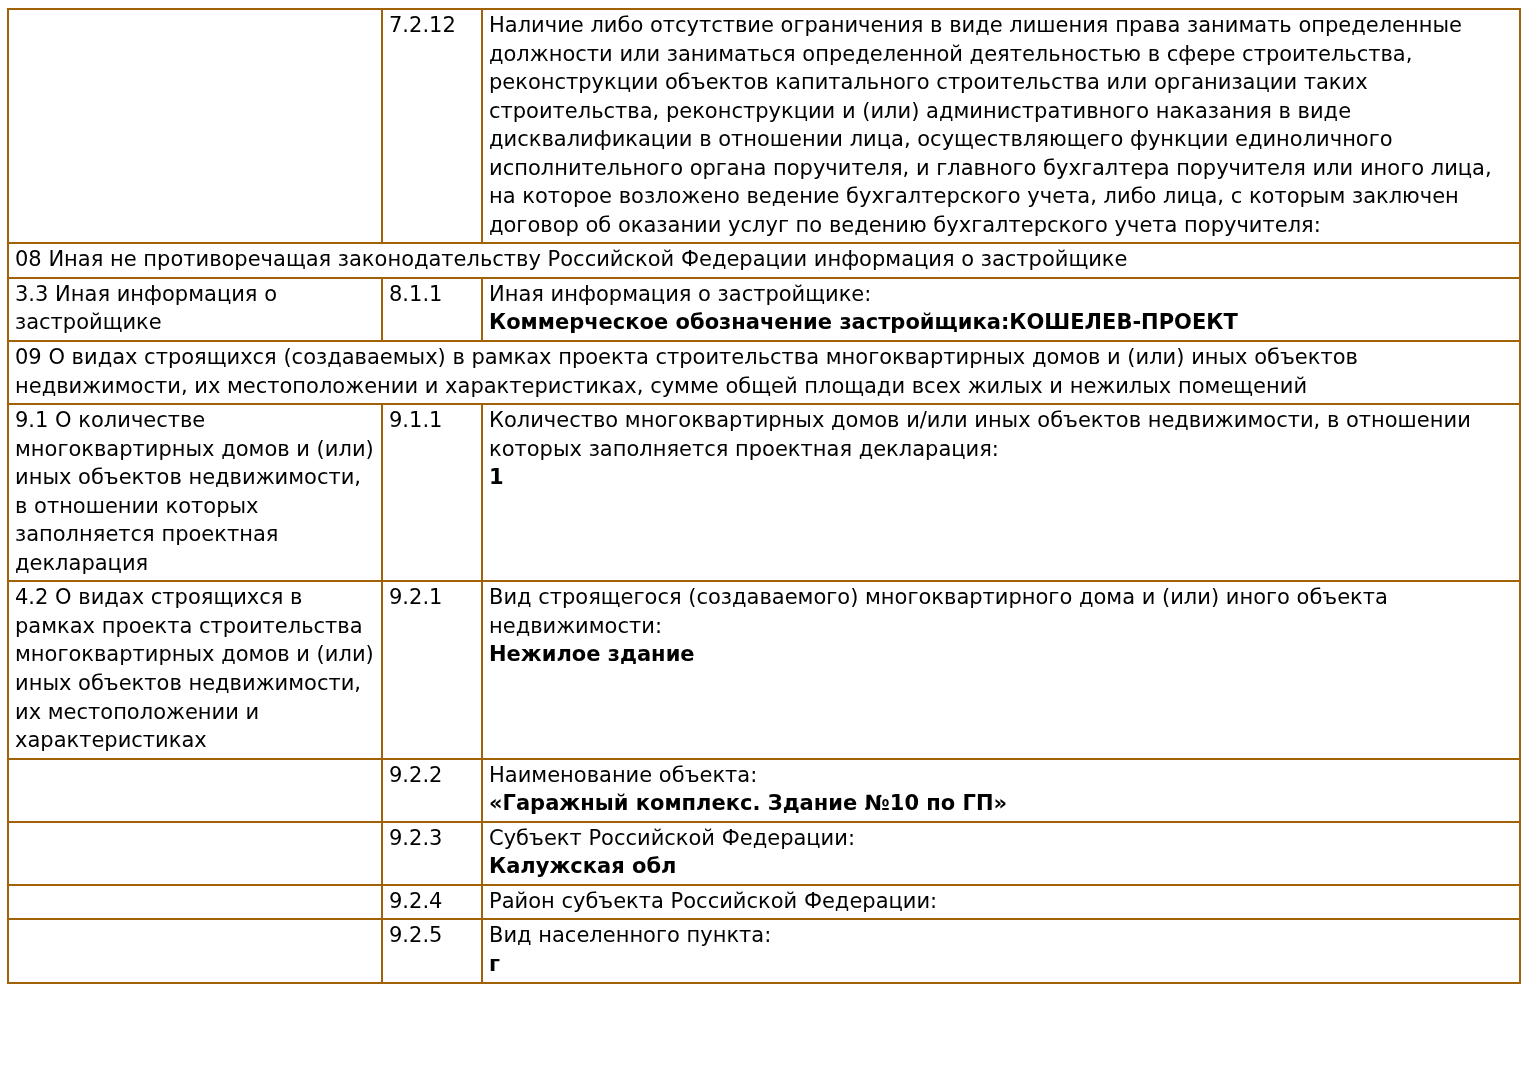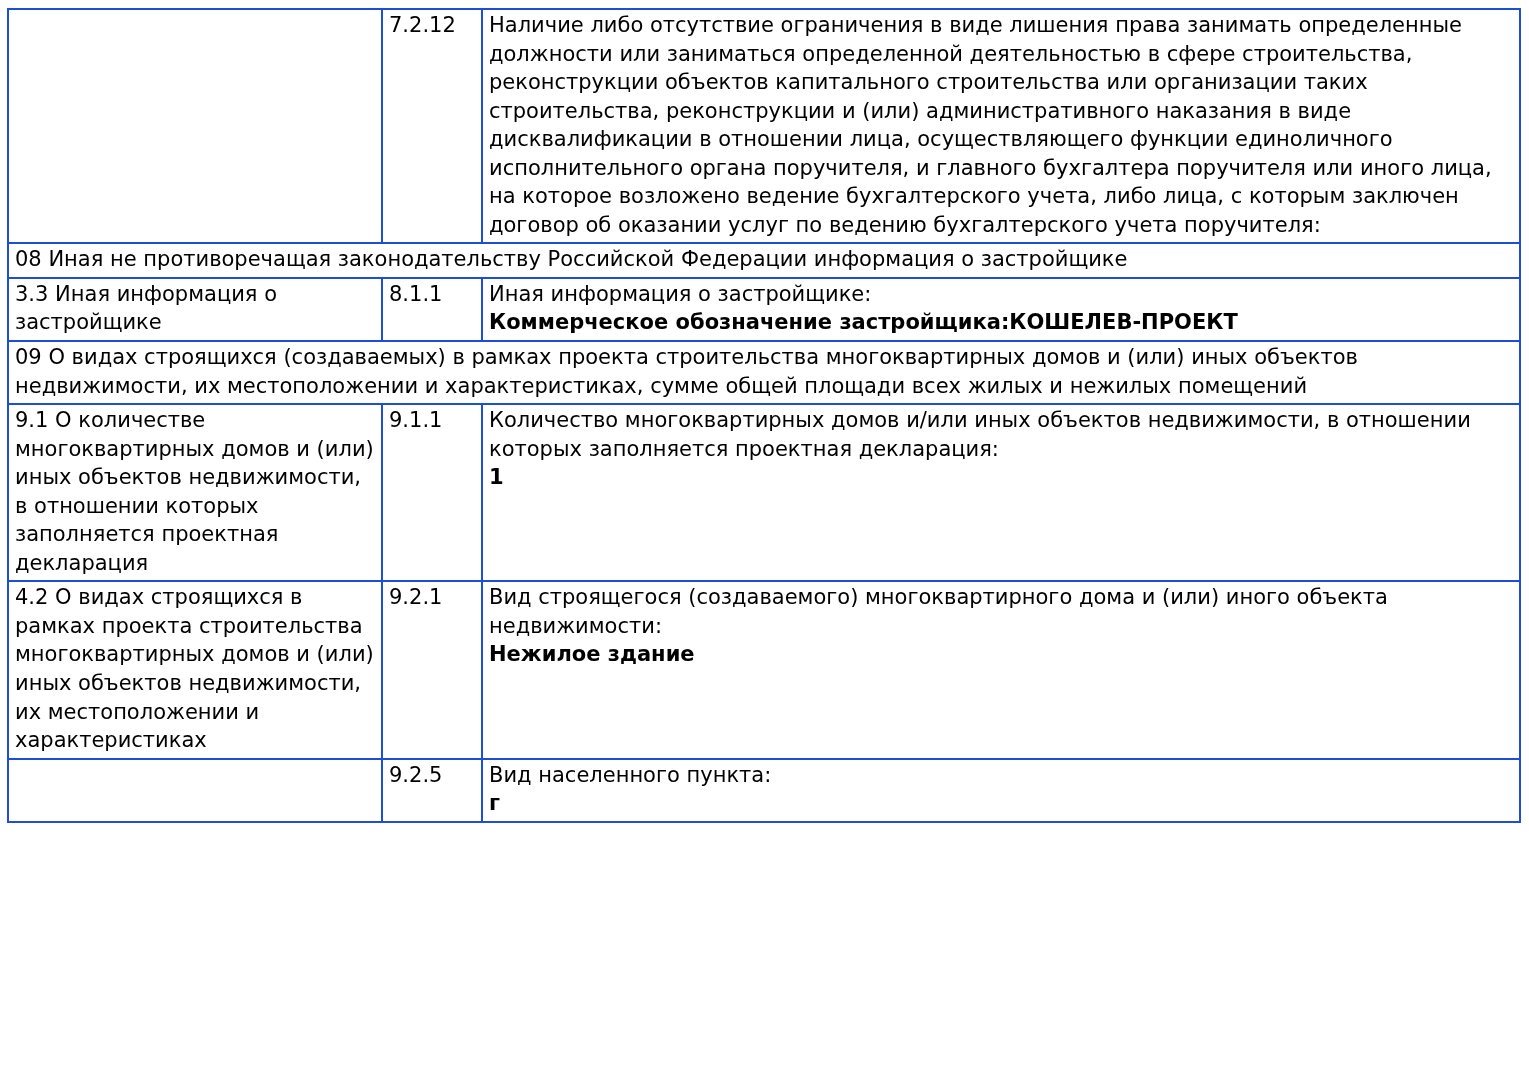--- a/index.html
+++ b/index.html
@@ -17,21 +17,21 @@
     overflow: hidden;
   }
   table.decl {
     border-collapse: collapse;
     table-layout: fixed;
     width: 1514px;
     font-size: 21px;
     line-height: 1.36;
   }
   table.decl td {
-    border: 2px solid #1d4ed8;
+    border: 2px solid #a16207;
     padding: 1px 6px 3px 6px;
     vertical-align: top;
     word-wrap: break-word;
   }
   col.c-left   { width: 374px; }
   col.c-num    { width: 100px; }
   col.c-body   { width: auto;  }
 
   td.cell-num {
     vertical-align: middle;
@@ -100,22 +100,46 @@
 
     <tr>
       <td class="cell-left">4.2 О видах строящихся в рамках проекта строительства многоквартирных домов и (или) иных объектов недвижимости, их местоположении и характеристиках</td>
       <td class="cell-num">9.2.1</td>
       <td class="cell-content">
         <div class="field-label">Вид строящегося (создаваемого) многоквартирного дома и (или) иного объекта недвижимости:</div>
         <div class="field-value">Нежилое здание</div>
       </td>
     </tr>
 
+    <tr>
+      <td class="cell-left"></td>
+      <td class="cell-num">9.2.2</td>
+      <td class="cell-content">
+        <div class="field-label">Наименование объекта:</div>
+        <div class="field-value">«Гаражный комплекс. Здание №10 по ГП»</div>
+      </td>
+    </tr>
 
+    <tr>
+      <td class="cell-left"></td>
+      <td class="cell-num">9.2.3</td>
+      <td class="cell-content">
+        <div class="field-label">Субъект Российской Федерации:</div>
+        <div class="field-value">Калужская обл</div>
+      </td>
+    </tr>
 
+    <tr>
+      <td class="cell-left"></td>
+      <td class="cell-num">9.2.4</td>
+      <td class="cell-content">
+        <div class="field-label">Район субъекта Российской Федерации:</div>
+
+      </td>
+    </tr>
 
     <tr>
       <td class="cell-left"></td>
       <td class="cell-num">9.2.5</td>
       <td class="cell-content">
         <div class="field-label">Вид населенного пункта:</div>
         <div class="field-value">г</div>
       </td>
     </tr>
 

